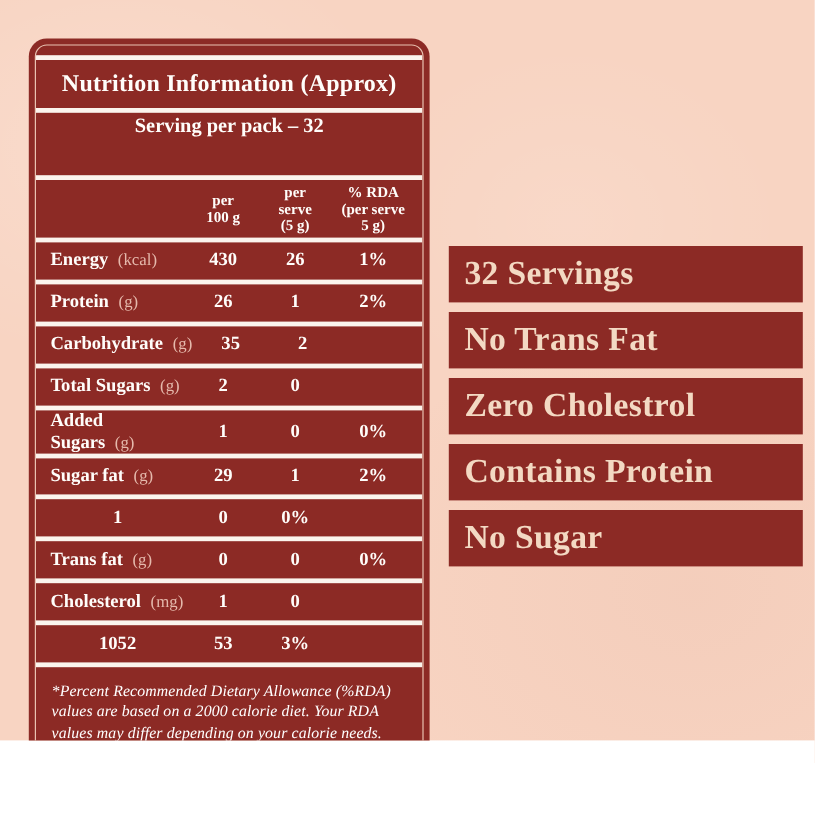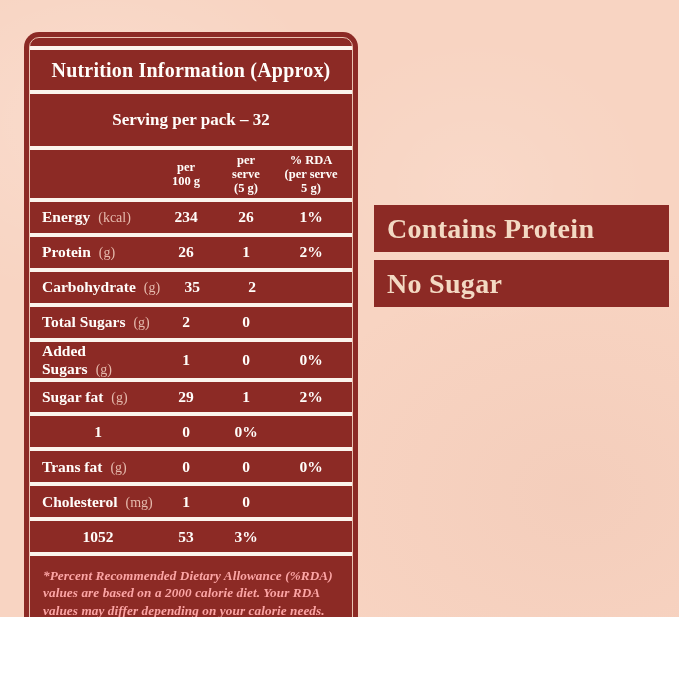--- a/index.html
+++ b/index.html
@@ -29,21 +29,21 @@
     display: flex; flex-direction: column; overflow: hidden;
   }
   .spacer { flex: 0 0 8px; }
   .sep { flex: 0 0 4px; background: #FBF4ED; }
 
   .title-band { flex: 0 0 40px; display: flex; align-items: center; justify-content: center; }
   .title { color: #FFFDFA; font-size: 20px; font-weight: bold; letter-spacing: 0.2px; }
 
   .serving-band {
     flex: 0 0 52px; display: flex; flex-direction: row;
-    align-items: center; justify-content: center;
+    align-items: flex-start; justify-content: center;
     color: #FFFDFA; font-weight: bold; font-size: 17px; line-height: 1.35;
   }
 
   .grid-row {
     display: grid; grid-template-columns: 1fr 64px 56px 74px;
     align-items: center; padding: 0 4px 0 12px;
   }
   .header-row { flex: 0 0 48px; }
   .colhead {
     color: #FFFDFA; font-weight: bold; font-size: 12.5px;
@@ -51,21 +51,21 @@
   }
 
   .rows-wrap { flex: 1 1 auto; display: flex; flex-direction: column; }
   .data-row { flex: 1 1 0; }
   .nlabel { color: #FFFDFA; font-weight: bold; font-size: 15.5px; }
   .nunit  { color: #E5B9AC; font-size: 14px; margin-left: 8px; font-weight: normal; }
   .num    { color: #FFFDFA; font-weight: bold; font-size: 15.5px; text-align: center; }
 
   .footnote-band { flex: 0 0 74px; display: flex; align-items: center; padding: 0 13px; }
   .footnote {
-    color: #fca5a5; font-style: italic; font-weight: bold;
+    color: #ffffff; font-style: italic; font-weight: normal;
     font-size: 13.2px; line-height: 1.32; letter-spacing: 0.1px;
   }
 
   
   .claims {
     position: absolute; left: 374px; top: 205px; width: 295px;
     display: flex; flex-direction: column; gap: 8px;
   }
   .claim {
     height: 47px; background: #8C2A25;
@@ -108,21 +108,21 @@
 5 g)</div>
       </div>
 
       <div class="sep"></div>
 
       <div class="rows-wrap">
   <div class="grid-row data-row">
     <div>
       <span class="nlabel">Energy</span><span class="nunit">(kcal)</span>
     </div>
-    <div class="num">234</div>
+    <div class="num">430</div>
     <div class="num">26</div>
     <div class="num">1%</div>
   </div>
 <div class="sep"></div>
   <div class="grid-row data-row">
     <div>
       <span class="nlabel">Protein</span><span class="nunit">(g)</span>
     </div>
     <div class="num">26</div>
     <div class="num">1</div>
@@ -202,22 +202,31 @@
         <div class="footnote">*Percent Recommended Dietary Allowance (%RDA) values are based on a 2000 calorie diet. Your RDA values may differ depending on your calorie needs.</div>
       </div>
 
       <div class="sep"></div>
       <div class="spacer"></div>
 
     </div>
   </div>
 
   <div class="claims">
-
-
+  <div class="claim">
+    <span>32 Servings</span>
+  </div>
+
+  <div class="claim">
+    <span>No Trans Fat</span>
+  </div>
+
+  <div class="claim">
+    <span>Zero Cholestrol</span>
+  </div>
 
   <div class="claim">
     <span>Contains Protein</span>
   </div>
 
   <div class="claim">
     <span>No Sugar</span>
   </div>
 </div>
 

